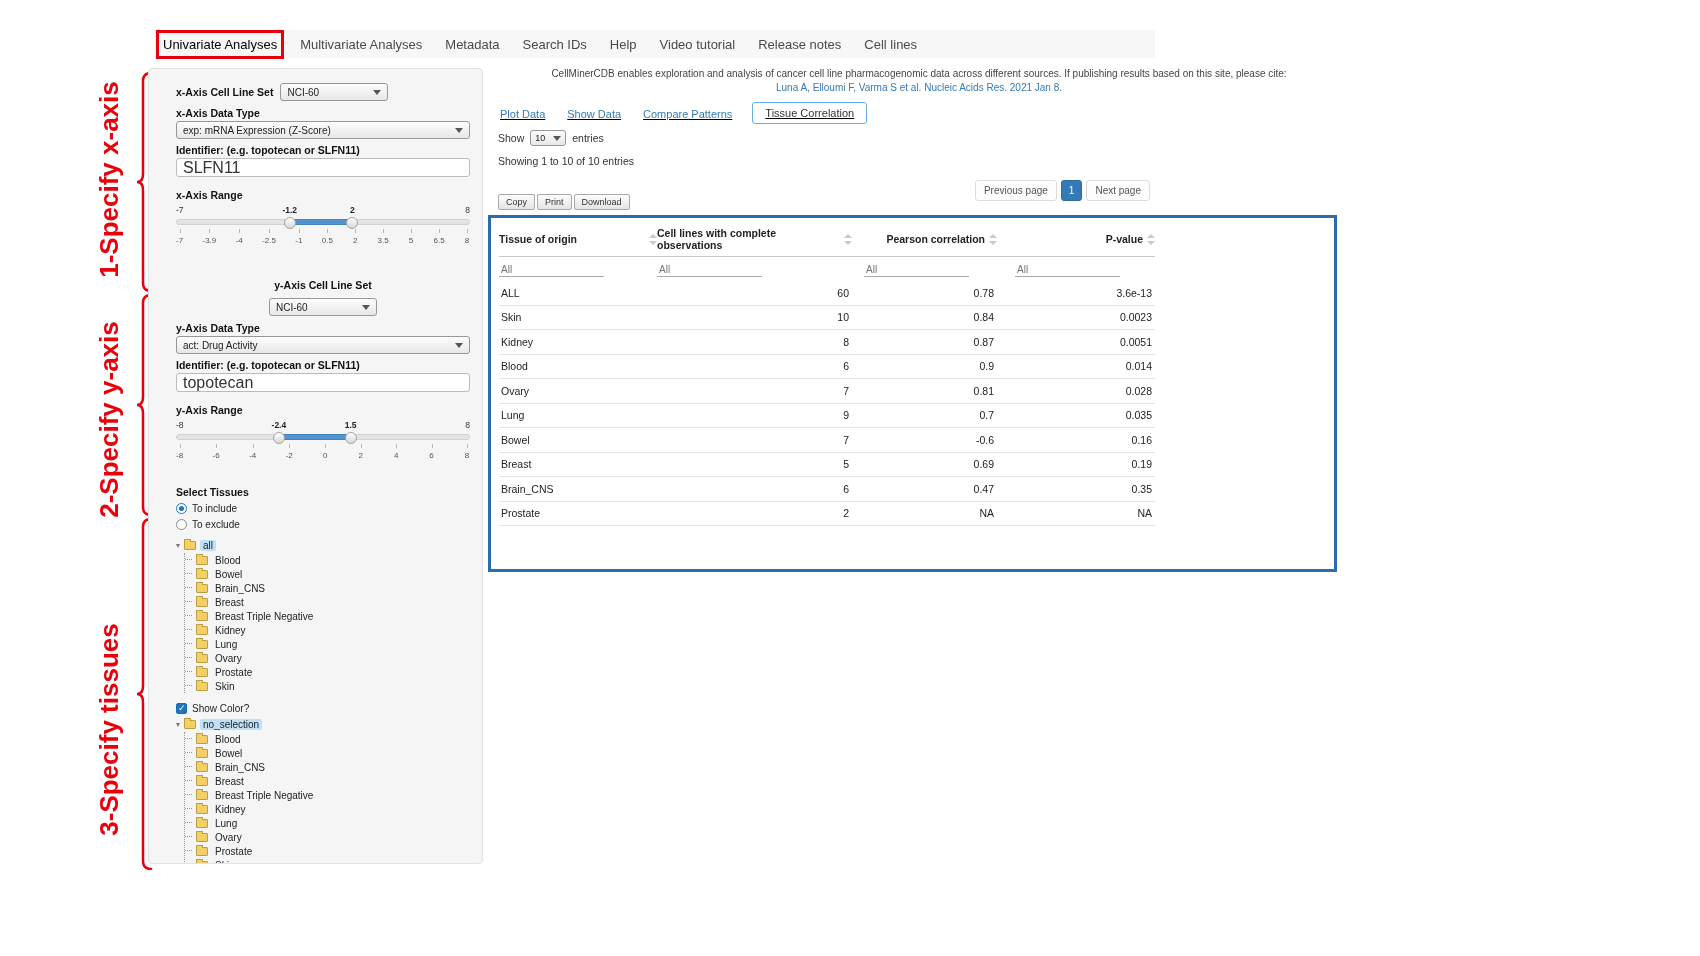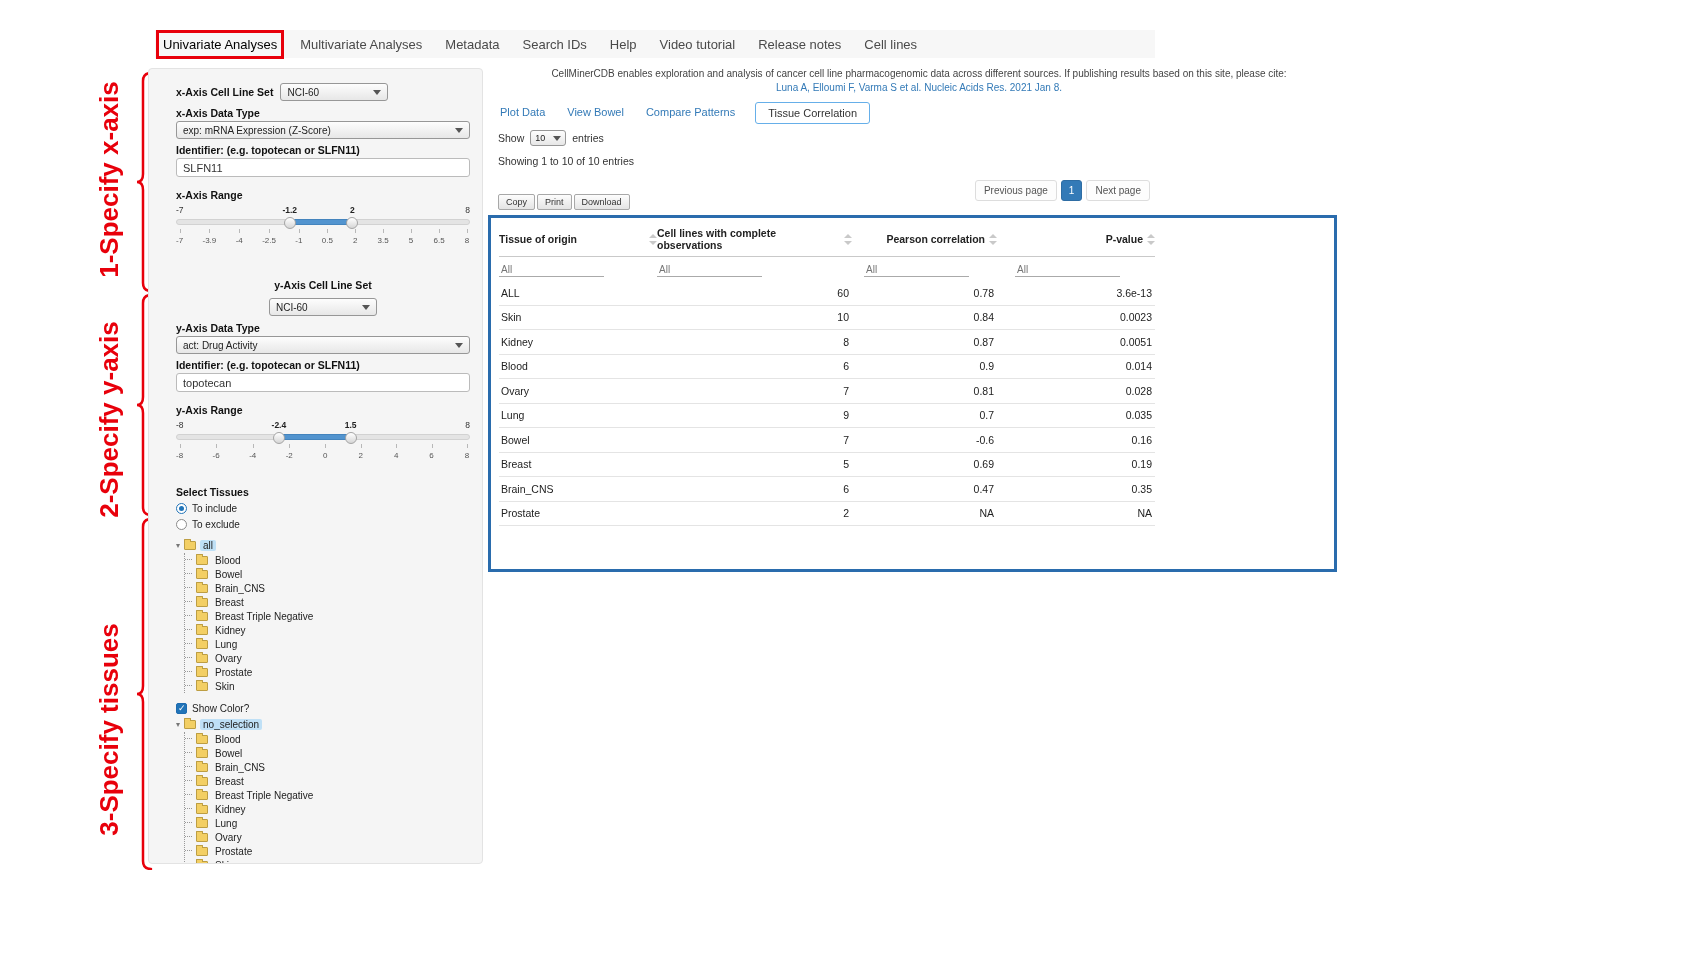--- a/index.html
+++ b/index.html
@@ -24,21 +24,21 @@
              border:1px solid #e3e3e3; border-radius:4px; padding:14px 12px 8px 27px; font-size:10.5px; color:#222; overflow:hidden; }
   .f-label { font-weight:bold; font-size:10.5px; color:#111; }
   .inline-row { display:flex; align-items:center; gap:7px; }
   .sel { background:linear-gradient(#fdfdfd,#e7e7e7); border:1px solid #979797; border-radius:3px; height:18px;
          display:flex; align-items:center; justify-content:space-between; padding:0 6px; font-size:10px; color:#222; cursor:pointer; }
   .sel .caret { width:0; height:0; border-left:4px solid transparent; border-right:4px solid transparent;
                 border-top:5px solid #555; margin-left:8px; flex:none; }
   .sel.small { width:108px; }
   .sel.full { width:100%; }
   .text-input { width:100%; height:19px; border:1px solid #bbb; border-radius:3px; background:#fff;
-                font-size:11px; padding:4px 6px; color:#333; font-family:inherit; }
+                font-size:16px; padding:4px 6px; color:#333; font-family:inherit; }
 
   .slider { position:relative; height:48px; margin-top:4px; }
   .sl-top { position:relative; height:12px; font-size:8.5px; color:#333; }
   .sl-min { position:absolute; left:0; } .sl-max { position:absolute; right:0; }
   .sl-val { position:absolute; transform:translateX(-50%); font-weight:bold; color:#222; }
   .sl-track { position:relative; height:6px; background:#e4e4e4; border:1px solid #d2d2d2; border-radius:3px; margin-top:2px; }
   .sl-fill { position:absolute; top:-1px; height:6px; background:#5294cf; border:1px solid #4484bd; border-radius:3px; }
   .sl-handle { position:absolute; top:12px; width:12px; height:12px; border-radius:50%;
                background:linear-gradient(#ffffff,#d6d6d6); border:1px solid #a5a5a5; transform:translateX(-50%); cursor:pointer; z-index:2; }
   .sl-ticks { display:flex; justify-content:space-between; margin-top:11px; font-size:8px; color:#555; }
@@ -64,21 +64,21 @@
   .tree-item { display:flex; align-items:center; gap:4px; height:14px; cursor:pointer; }
   .tree-item::before { content:""; width:7px; height:1px; border-top:1px dotted #999; flex:none; }
 
   .mt6{margin-top:6px;} .mt2{margin-top:2px;} .mt5{margin-top:5px;} .mt12{margin-top:12px;}
   .mt26{margin-top:26px;flex-direction:column;} .mt18{margin-top:18px;} .mt10{margin-top:10px;} .mt3{margin-top:3px;}
 
   
   .main { position:absolute; left:488px; top:68px; width:862px; }
   .citation { text-align:center; font-size:10px; color:#444; }
   .citation-link { text-align:center; font-size:10px; color:#337ab7; margin-top:3px; cursor:pointer; }
-  .tabs { display:flex; align-items:flex-start; gap:18px; margin-top:9px; margin-left:10px; font-size:11px; }
+  .tabs { display:flex; align-items:flex-end; gap:18px; margin-top:9px; margin-left:10px; font-size:11px;text-decoration:underline; }
   .tab { color:#337ab7; cursor:pointer; padding:4px 2px; white-space:nowrap; }
   .tab.active { color:#333; border:1px solid #66afe9; border-radius:3px; padding:4px 12px; }
   .show-row { display:flex; align-items:center; gap:6px; margin-left:10px; margin-top:6px; font-size:10.5px; color:#333; }
   .mini-select { width:36px; height:16px; font-size:9px; padding:0 4px; }
   .showing { margin-left:10px; margin-top:9px; font-size:10.5px; color:#333; }
   .pagination { position:absolute; right:200px; top:112px; display:flex; align-items:center; gap:4px; }
   .page-btn { font-size:10px; color:#555; background:#fdfdfd; border:1px solid #ddd; border-radius:3px; padding:4px 8px; cursor:pointer; font-family:inherit; }
   .page-current { font-size:10px; color:#fff; background:#337ab7; border:1px solid #2e6da4; border-radius:3px; padding:4px 7px; cursor:pointer; font-family:inherit; }
   .export { display:flex; gap:2px; margin-left:10px; margin-top:27px; }
   .exp-btn { font-size:9px; color:#333; background:linear-gradient(#fdfdfd,#e4e4e4); border:1px solid #a8a8a8; border-radius:2px; padding:2px 7px; cursor:pointer; font-family:inherit; }
@@ -354,21 +354,21 @@
       </div>
     </div>
   </aside>
 
   <main class="main">
     <div class="citation">CellMinerCDB enables exploration and analysis of cancer cell line pharmacogenomic data across different sources. If publishing results based on this site, please cite:</div>
     <div class="citation-link">Luna A, Elloumi F, Varma S et al. Nucleic Acids Res. 2021 Jan 8.</div>
 
     <div class="tabs">
       <span class="tab">Plot Data</span>
-      <span class="tab">View Bowel</span>
+      <span class="tab">Show Data</span>
       <span class="tab">Compare Patterns</span>
       <span class="tab active">Tissue Correlation</span>
     </div>
 
     <div class="show-row">
       <span>Show</span>
       <div class="sel mini-select">
         <span>10</span>
         <span class="caret"></span>
       </div>

